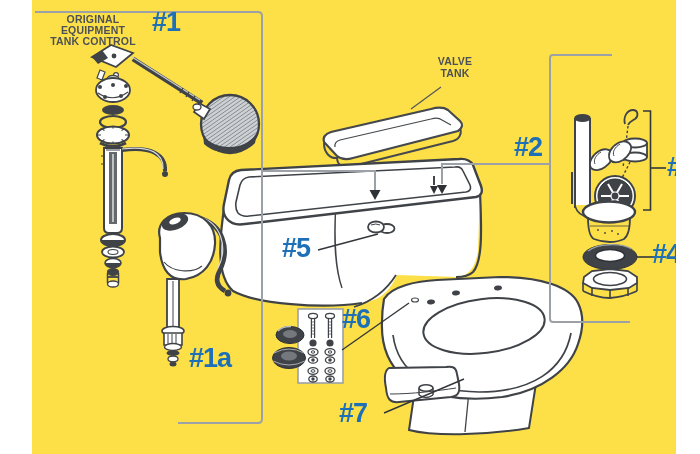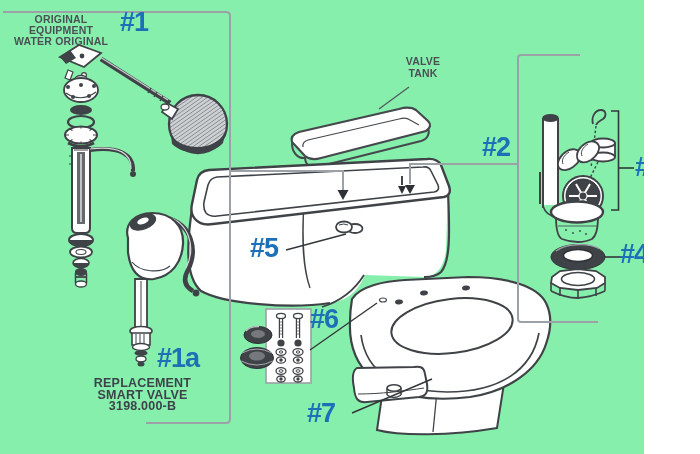--- a/index.html
+++ b/index.html
@@ -1,17 +1,17 @@
 <!DOCTYPE html>
 <html><head>
 <meta charset="utf-8">
 <style>
   html,body{margin:0;padding:0;background:#fff;}
-  #stage{position:relative;width:644px;height:454px;background:#86efac;overflow:hidden;
-         font-family:"Liberation Sans",sans-serif;}
+  #stage{position:relative;width:644px;height:454px;background:#fde047;overflow:hidden;
+         font-family:"Liberation Sans",sans-serif;margin-left:32px;}
   #art{position:absolute;left:0;top:0;}
   .txt{position:absolute;color:#4b5056;font-weight:bold;text-align:center;}
   .lbl-oe{left:2px;top:14px;width:118px;font-size:10.5px;line-height:11px;letter-spacing:.2px;}
   .lbl-tc{left:399px;top:55px;width:48px;font-size:10.5px;line-height:12px;letter-spacing:.2px;}
   .lbl-rep{left:85px;top:378px;width:115px;font-size:12.5px;line-height:11.5px;color:#3d434a;letter-spacing:.2px;}
   .ref{position:absolute;color:#1d6fb8;font-weight:bold;font-size:27px;line-height:27px;letter-spacing:-1px;}
   .ref-1{left:120px;top:9px;}
   .ref-1a{left:157px;top:345px;}
   .ref-2{left:482px;top:134px;}
   .ref-3{left:635px;top:154px;}
@@ -262,33 +262,28 @@
     <line x1="310" y1="350" x2="377" y2="303"></line>
     <line x1="352" y1="413" x2="432" y2="379"></line>
     <path d="M611,111 H618.5 V210 H611" stroke-width="1.6"></path>
     <line x1="618.5" y1="168" x2="634" y2="168" stroke-width="1.6"></line>
     <line x1="605" y1="257" x2="621" y2="257" stroke-width="1.6"></line>
   </g>
 </svg>
 
   <div class="txt lbl-oe">
     <div>ORIGINAL EQUIPMENT</div>
-    <div>WATER ORIGINAL</div>
+    <div>TANK CONTROL</div>
   </div>
 
   <div class="txt lbl-tc">
     <div>VALVE</div>
     <div>TANK</div>
   </div>
 
-  <div class="txt lbl-rep">
-    <div>REPLACEMENT</div>
-    <div>SMART VALVE</div>
-    <div>3198.000-B</div>
-  </div>
 
   <div class="ref ref-1">#1</div>
   <div class="ref ref-1a">#1a</div>
   <div class="ref ref-2">#2</div>
   <div class="ref ref-3">#3</div>
   <div class="ref ref-4">#4</div>
   <div class="ref ref-5">#5</div>
   <div class="ref ref-6">#6</div>
   <div class="ref ref-7">#7</div>
 

